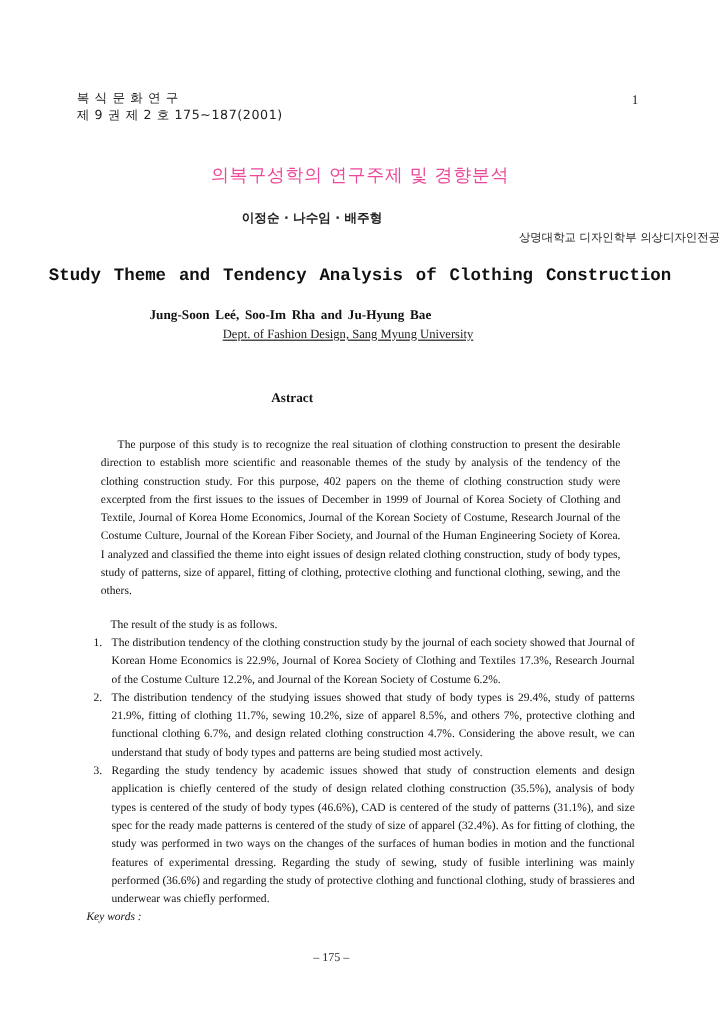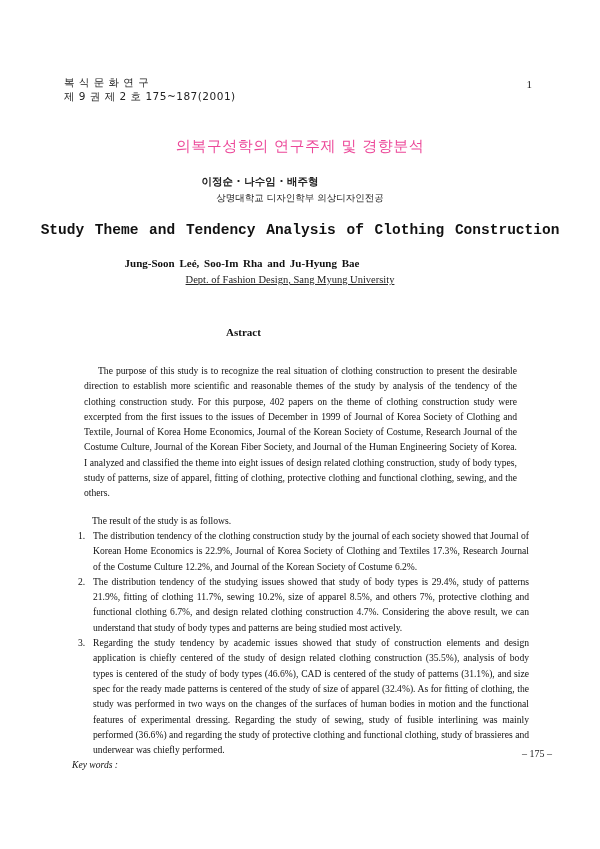--- a/index.html
+++ b/index.html
@@ -19,21 +19,21 @@
     .title-ko {
       position: absolute; left: 0; width: 600px; top: 137px; text-align: center;
       font-family: "DejaVu Sans", sans-serif; font-size: 15px; color: #ec4899;
       letter-spacing: 0.5px;
     }
     .authors-ko {
       position: absolute; left: 0; width: 520px; top: 175px; text-align: center;
       font-family: "DejaVu Sans", sans-serif; font-size: 10.5px; font-weight: bold; color: #222;
     }
     .affil-ko {
-      position: absolute; left: 0; width: 600px; top: 192px; text-align: center;
+      position: absolute; left: 0; width: 600px; top: 192px; text-align: right;
       font-family: "DejaVu Serif", serif; font-size: 9.5px; color: #222;
     }
     .title-en {
       position: absolute; left: 0; width: 600px; top: 222px; text-align: center;
       font-family: Liberation Mono, monospace; font-weight: bold; font-size: 14.5px;
       word-spacing: 2px; color: #111;
     }
     .authors-en {
       position: absolute; left: 0; width: 484px; top: 257px; text-align: center;
       font-weight: bold; font-size: 11px; word-spacing: 2px; color: #111;
@@ -54,21 +54,21 @@
     .abstract .result-intro { margin: 0; padding-left: 6px; font-family: Liberation Serif, serif; }
     .abstract ol { margin: 0; padding: 0; list-style: none; }
     .abstract li { position: relative; padding-left: 21px; margin-left: 0; }
     .abstract li .num { position: absolute; left: 6px; top: 0; }
     .keywords {
       margin: 0; font-style: italic; display: flex; flex-direction: column;
     }
     .keywords .kw-label { white-space: nowrap; padding-right: 6px; }
     .keywords .kw-text { flex: 1; }
     .page-number {
-      position: absolute; left: 0; width: 552px; top: 748px; text-align: right;
+      position: absolute; left: 0; width: 552px; top: 793px; text-align: center;
       font-size: 10px; color: #222;
     }
   </style>
 </head>
 <body>
 
 <div class="journal-header">
   <div>복 식 문 화 연 구</div>
   <div>제 9 권 제 2 호  175~187(2001)</div>
 </div>

